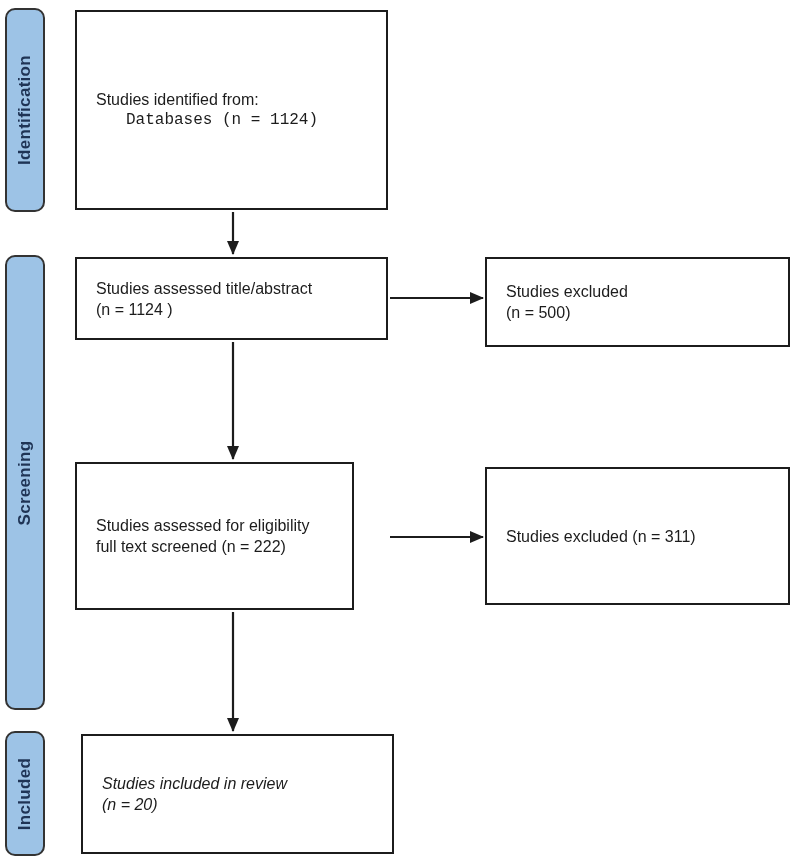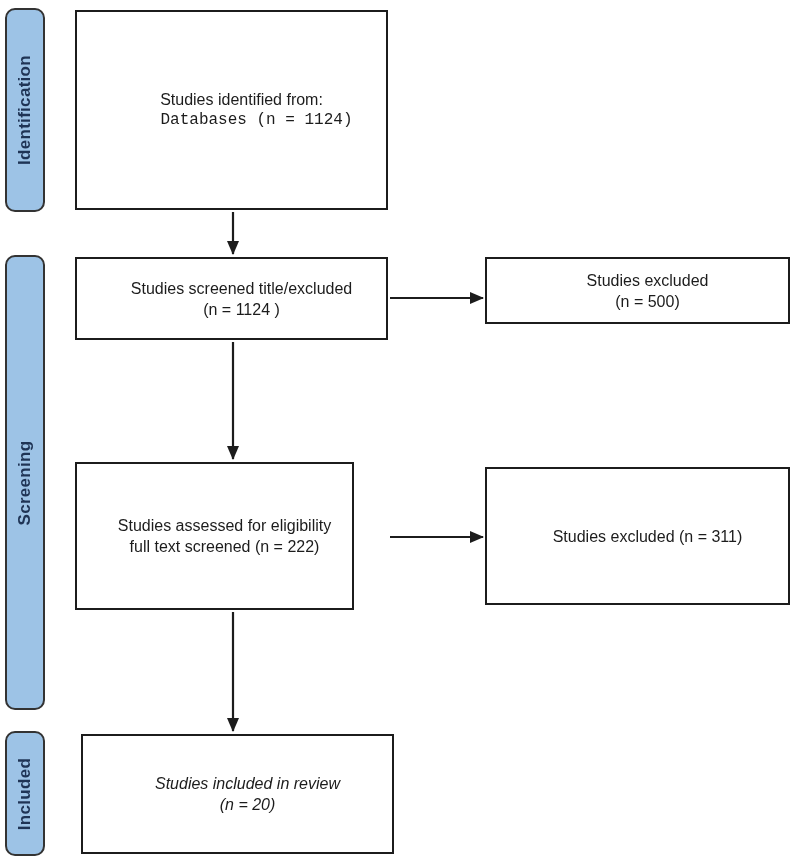--- a/index.html
+++ b/index.html
@@ -42,36 +42,36 @@
 
   
   .box {
     position: absolute;
     background: #ffffff;
     border: 2.5px solid #1c1c1c;
     box-sizing: border-box;
     display: flex;
     flex-direction: column;
     justify-content: center;
-    align-items: center;
-    padding-left: 28px;
+    align-items: flex-start;
+    padding-left: 19px;
     padding-right: 8px;
   }
   .box .line {
     font-size: 16px;
     line-height: 21px;
     color: #1c1c1c;
   }
   .box .line.indent { padding-left: 30px; font-family: Liberation Mono, monospace; }
 
   .box-identified          { left: 75px;  top: 10px;  width: 313px; height: 200px; }
   .box-screened            { left: 75px;  top: 257px; width: 313px; height: 83px;  }
   .box-assessed            { left: 75px;  top: 462px; width: 279px; height: 148px; }
   .box-included            { left: 81px;  top: 734px; width: 313px; height: 120px; font-style: italic; }
-  .box-excluded-screening  { left: 485px; top: 257px; width: 305px; height: 67px;  }
+  .box-excluded-screening  { left: 485px; top: 257px; width: 305px; height: 90px;  }
   .box-excluded-eligibility{ left: 485px; top: 467px; width: 305px; height: 138px; }
 
   .arrow-layer {
     position: absolute;
     left: 0;
     top: 0;
     width: 800px;
     height: 861px;
     pointer-events: none;
   }
@@ -95,21 +95,21 @@
   <div class="stage stage-included">
     <span class="stage-text">Included</span>
   </div>
 
   <div class="box box-identified">
     <div class="line">Studies identified from:</div>
     <div class="line indent">Databases (n = 1124)</div>
   </div>
 
   <div class="box box-screened">
-    <div class="line">Studies screened title/excluded</div>
+    <div class="line">Studies assessed title/abstract</div>
     <div class="line">(n = 1124 )</div>
   </div>
 
   <div class="box box-assessed">
     <div class="line">Studies assessed for eligibility</div>
     <div class="line">full text screened (n = 222)</div>
   </div>
 
   <div class="box box-included">
     <div class="line">Studies included in review</div>

